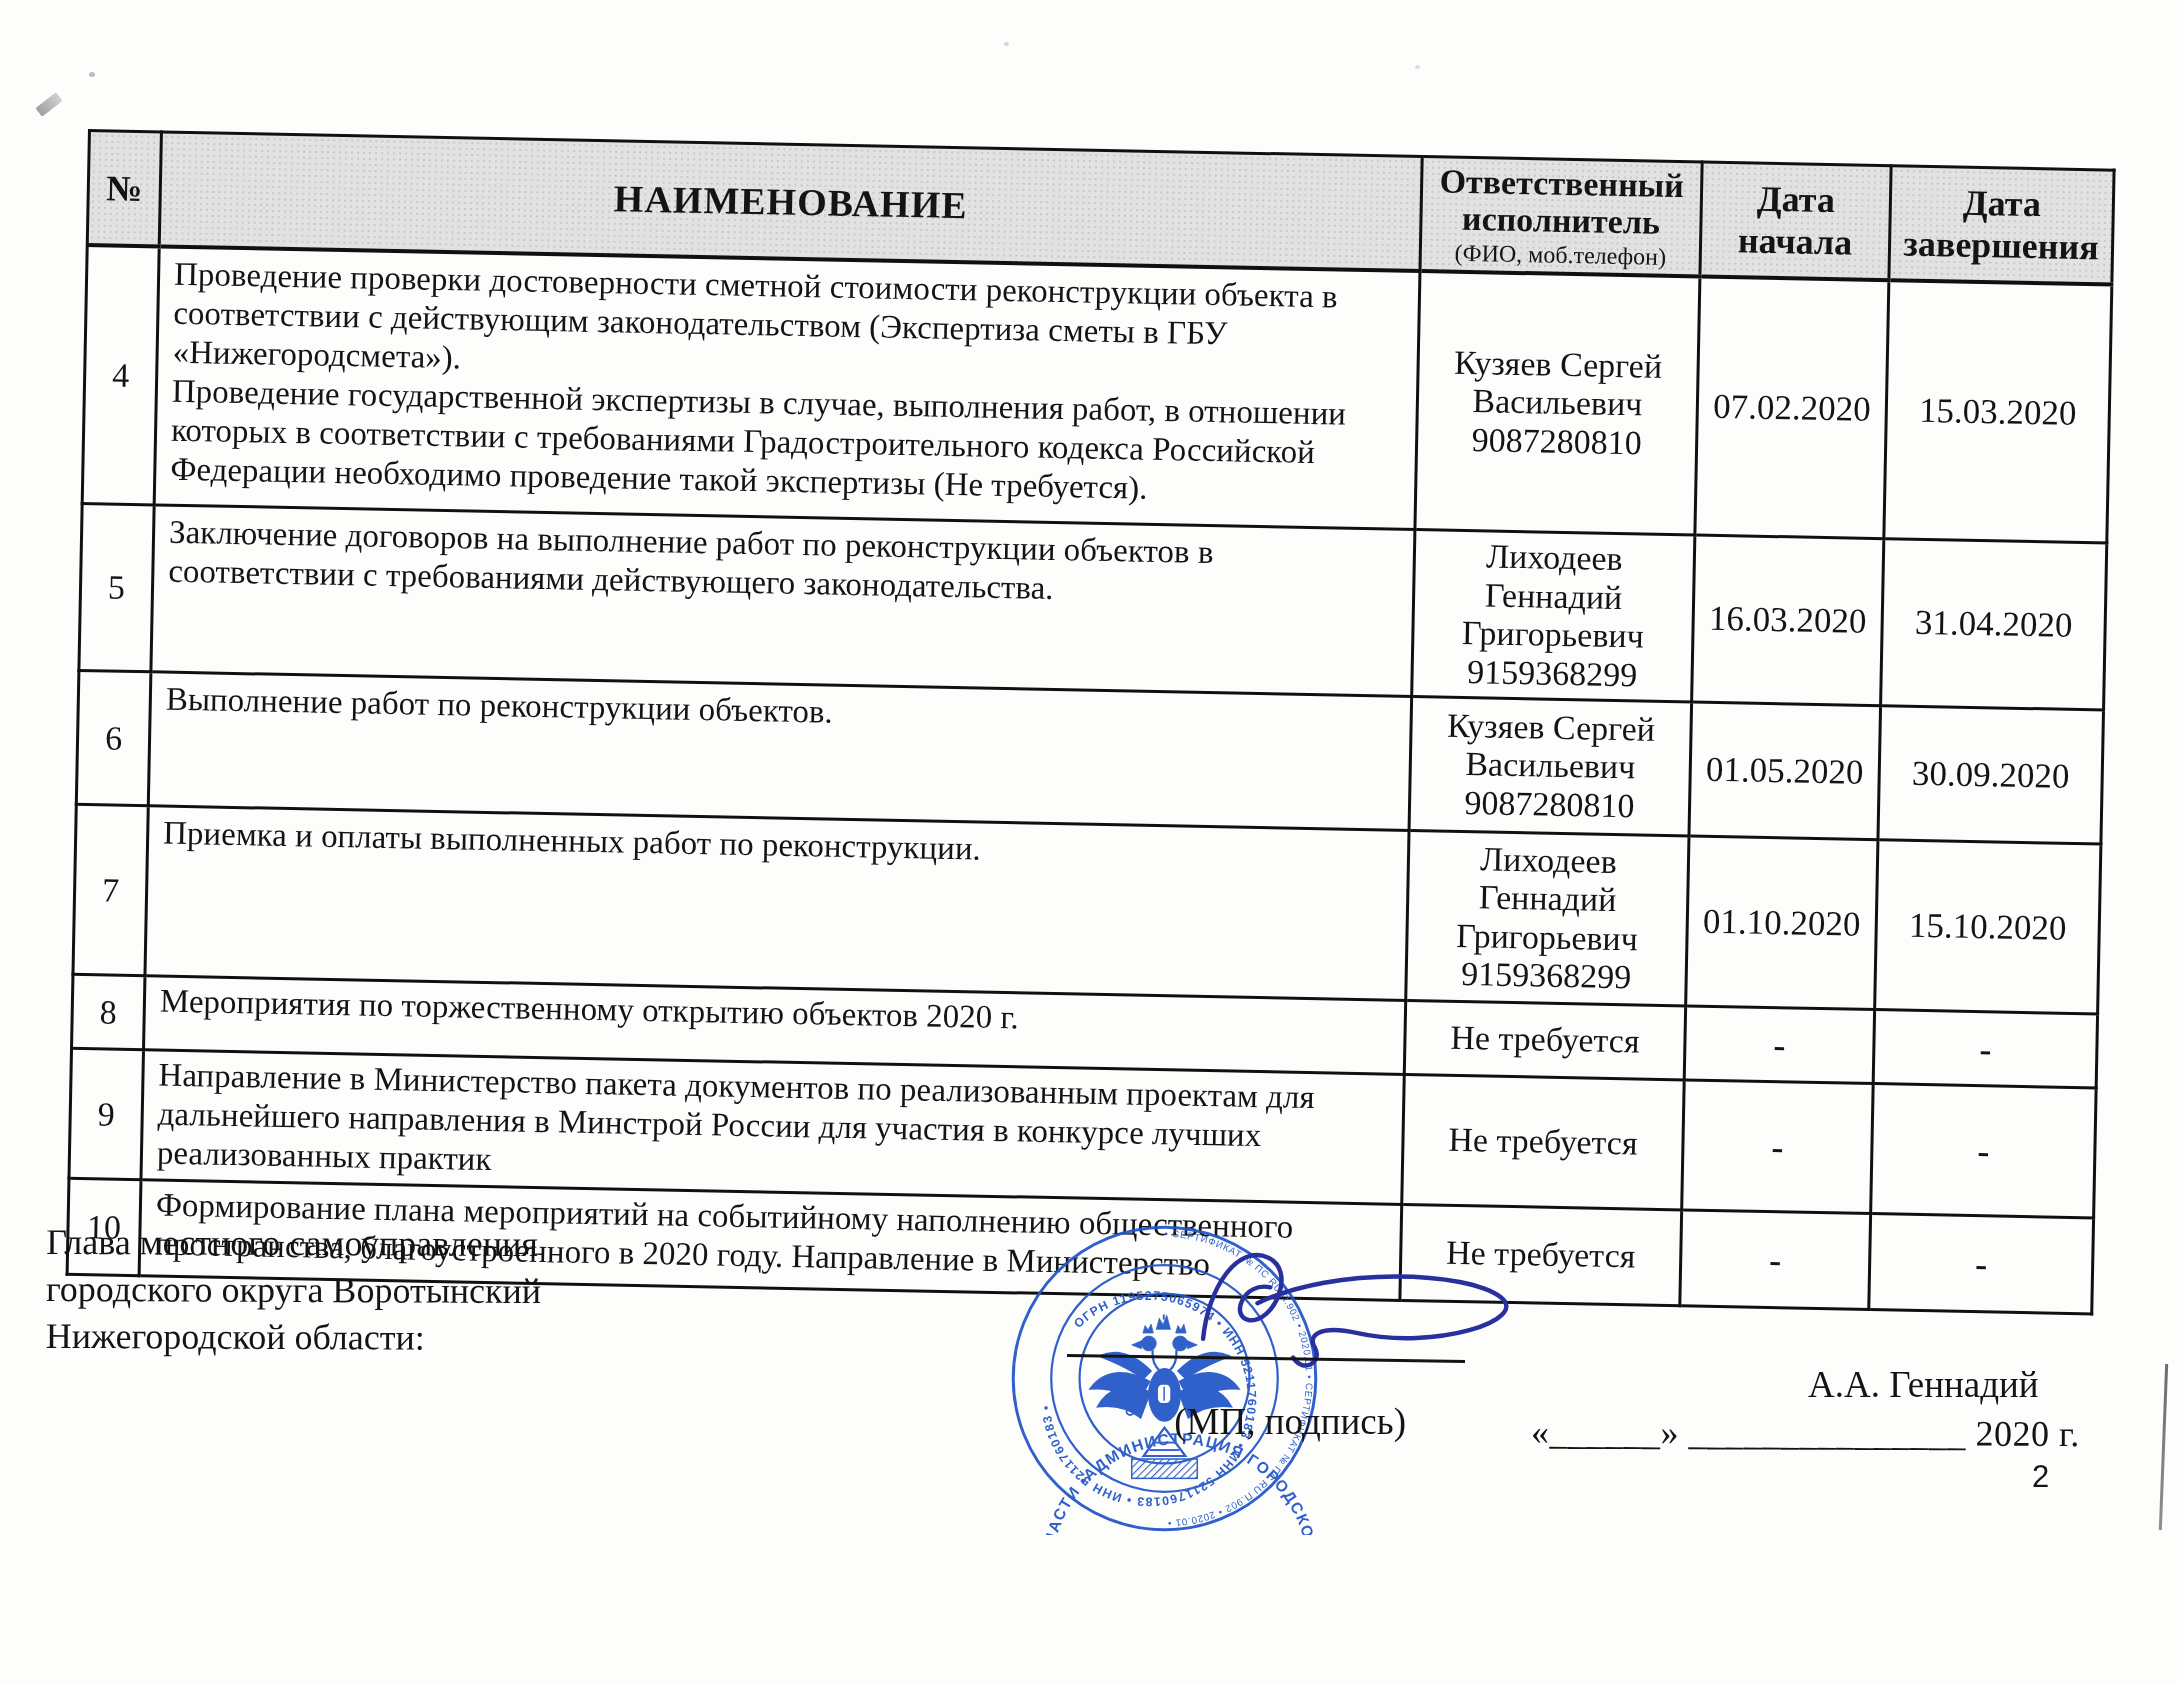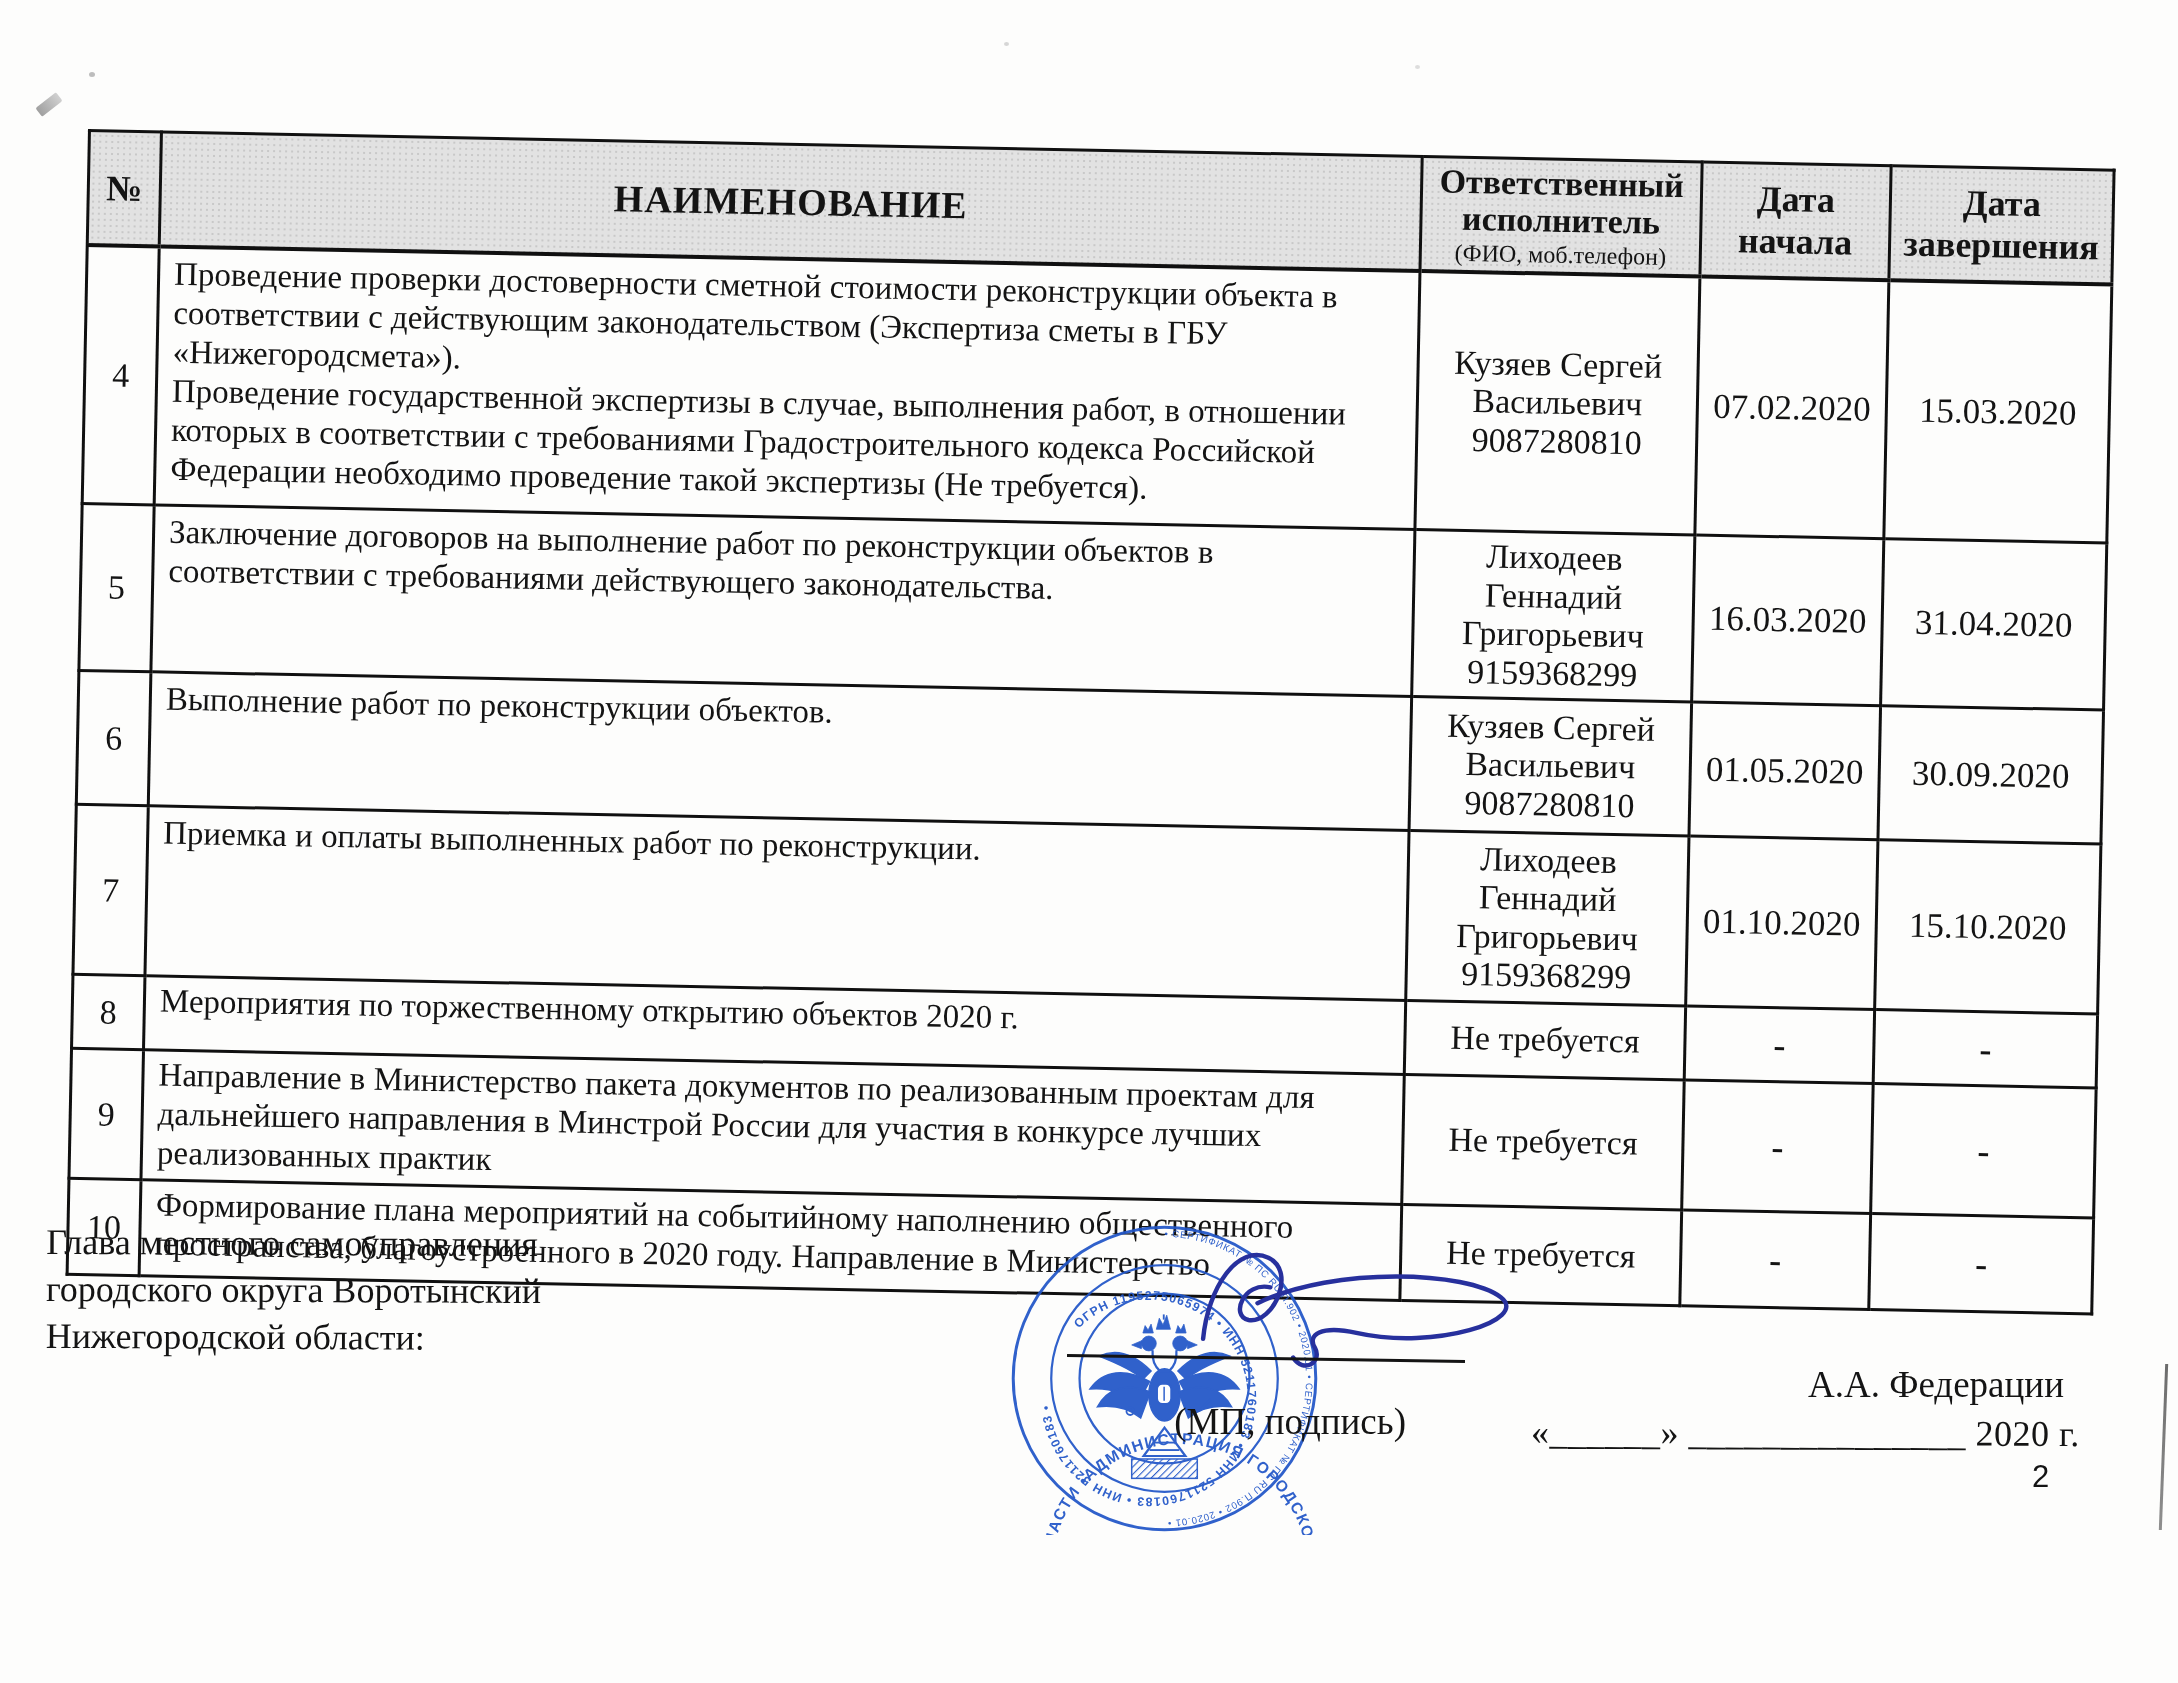--- a/index.html
+++ b/index.html
@@ -241,19 +241,19 @@
   <svg id="signature" viewBox="0 0 480 180">
     <g fill="none" stroke="#27309d" stroke-width="4.5" stroke-linecap="round">
       <path d="M 95,112 C 100,60 130,16 161,30 C 190,44 166,97 141,93 C 122,89 136,54 163,60"></path>
       <path d="M 150,76 C 230,38 362,44 396,70 C 426,93 330,124 250,106 C 214,98 200,108 208,121 C 216,135 197,148 186,131"></path>
     </g>
   </svg>
 
   <div id="sig-line"></div>
   <div id="mp-label">(МП, подпись)</div>
 
-  <div id="soldatov">А.А. Федерации</div>
+  <div id="soldatov">А.А. Геннадий</div>
   <div id="date-blank-row">«______» _______________ 2020 г.</div>
 
   <div id="page-num">2</div>
 
 </div>
 
 
 </body></html>

